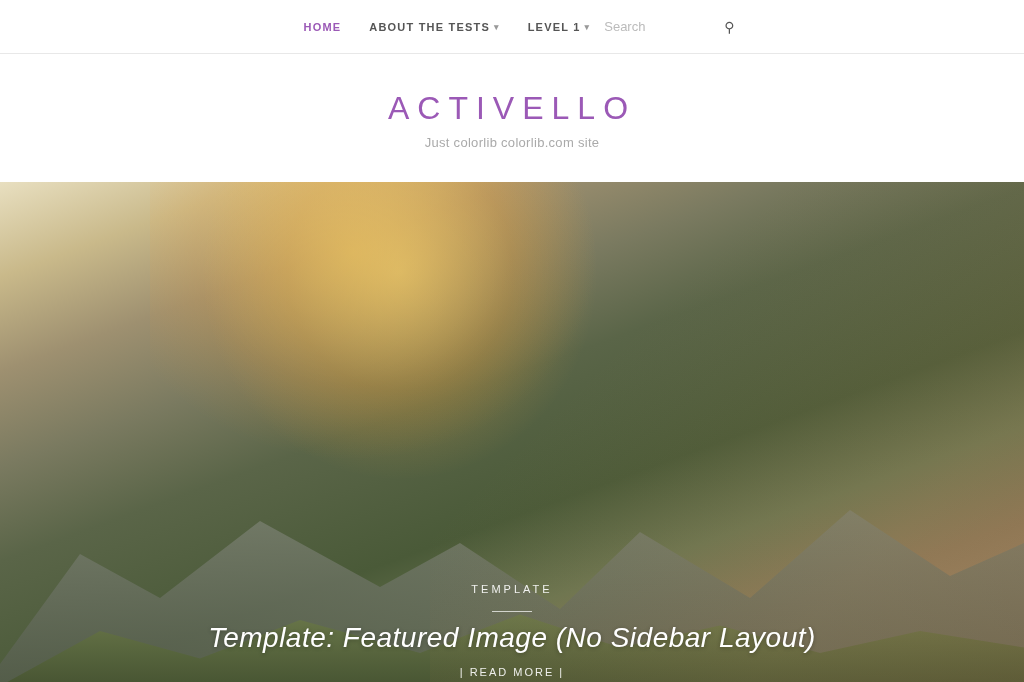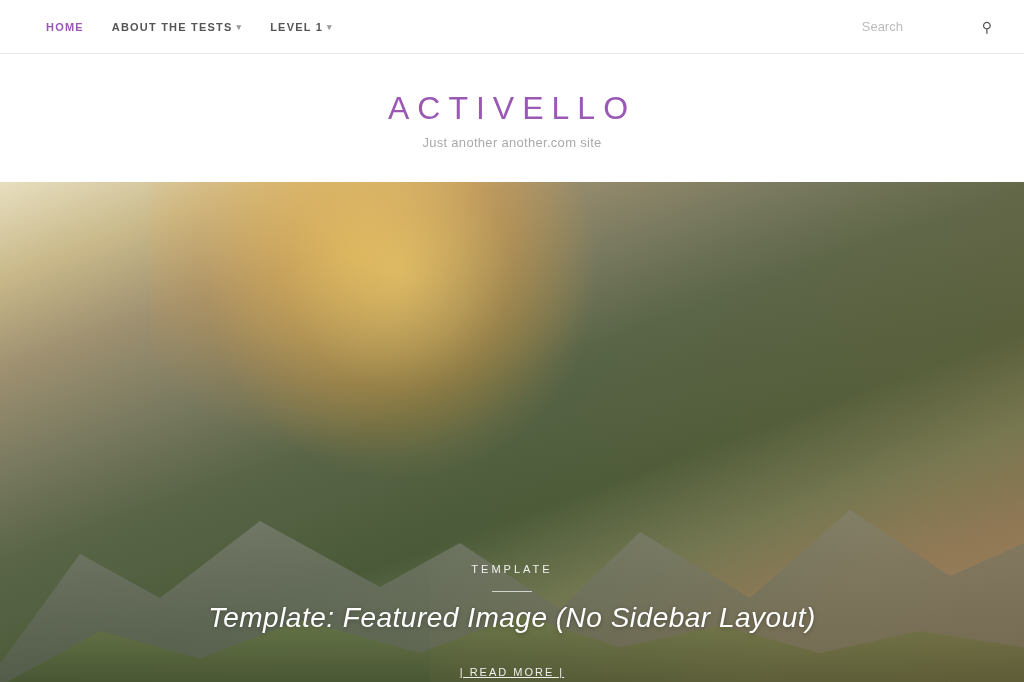--- a/index.html
+++ b/index.html
@@ -2,21 +2,21 @@
 <html><head>
   <meta charset="utf-8">
   <style>
     *, *::before, *::after { box-sizing: border-box; margin: 0; padding: 0; }
     body { font-family: 'Helvetica Neue', Arial, sans-serif; background: #fff; color: #333; }
 
     
     nav {
       display: flex;
       align-items: center;
-      justify-content: space-between;
+      justify-content: center;
       padding: 0 32px;
       height: 54px;
       border-bottom: 1px solid #e8e8e8;
       background: #fff;
     }
     .nav-links {
       display: flex;
       align-items: center;
       gap: 0;
       list-style: none;
@@ -158,29 +158,28 @@
       height: 1px;
       background: rgba(255,255,255,0.7);
       margin: 6px auto 10px;
     }
     .hero-title {
       font-size: 28px;
       font-weight: 300;
       font-style: italic;
       color: #fff;
       text-shadow: 0 1px 4px rgba(0,0,0,0.3);
-      margin-bottom: 32px;
+      margin-bottom: 12px;
       letter-spacing: 0.5px;
     }
     .hero-read-more {
       font-size: 11px;
       letter-spacing: 2px;
       text-transform: uppercase;
       color: rgba(255,255,255,0.9);
-      text-decoration: underline;
     }
 
     
     .slider-dots {
       position: absolute;
       bottom: 28px;
       left: 0;
       right: 0;
       display: flex;
       justify-content: center;
@@ -217,21 +216,21 @@
   <div class="nav-search">
     <input type="text" placeholder="Search" style="">
     <button class="search-icon-btn">
       <span>⚲</span>
     </button>
   </div>
 </nav>
 
 <header class="site-header">
   <div class="site-title">ACTIVELLO</div>
-  <div class="site-tagline">Just another another.com site</div>
+  <div class="site-tagline">Just colorlib colorlib.com site</div>
 </header>
 
 <section class="hero">
 
   <div class="hero-bg"></div>
   <div class="hero-glow"></div>
 
   <svg class="hero-mountain" viewBox="0 0 1024 200" preserveAspectRatio="none" style="position:absolute;bottom:50px;left:0;width:100%;height:220px;">
 
     <defs>

